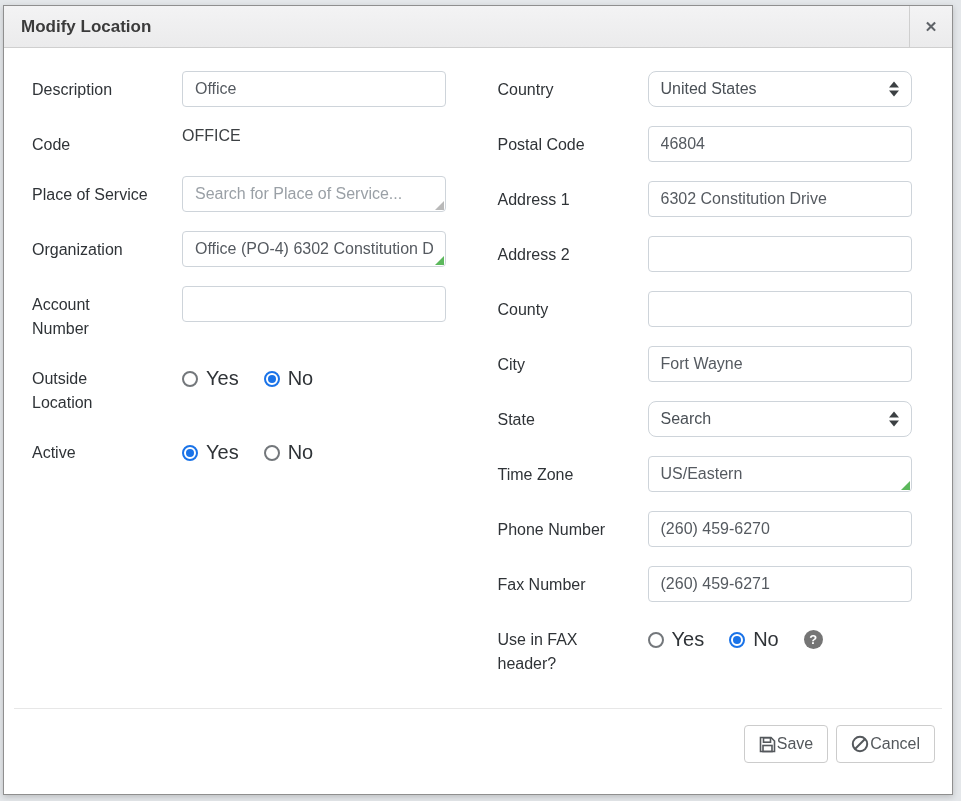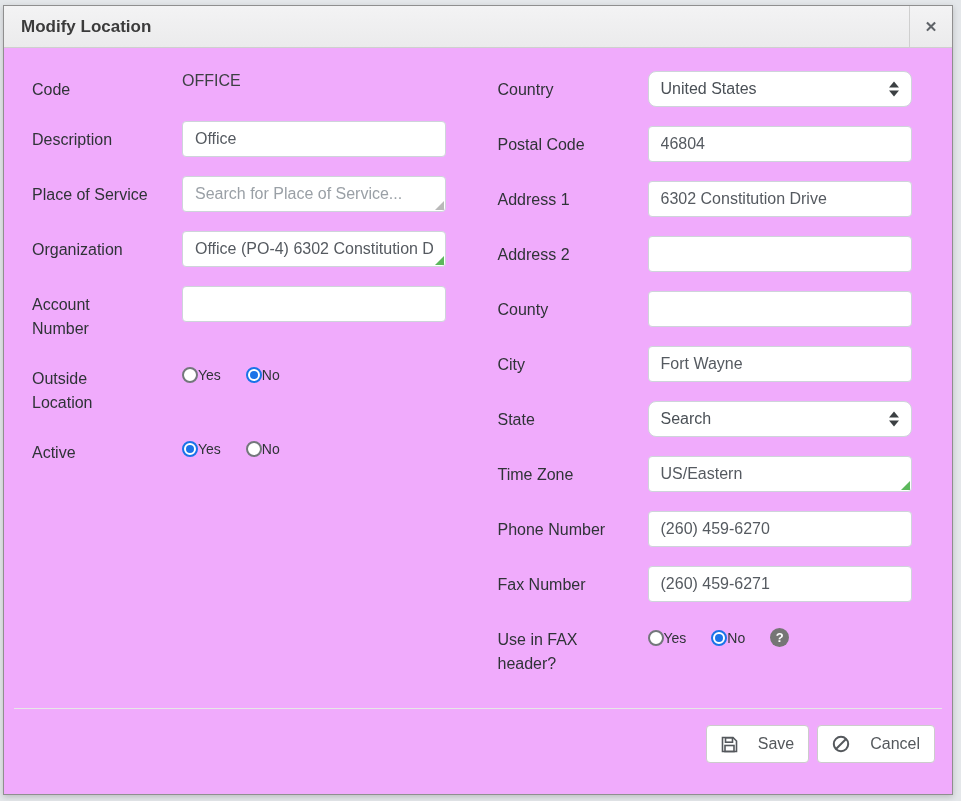--- a/index.html
+++ b/index.html
@@ -6,21 +6,21 @@
   html, body { width: 961px; height: 801px; }
   body {
     background: #e4e7ea;
     font-family: "Liberation Sans", sans-serif;
     overflow: hidden;
   }
   .modal {
     position: absolute;
     left: 3px; top: 5px;
     width: 950px; height: 790px;
-    background: #f0abfc;
+    background: #ffffff;
     border: 1px solid #8f8f8f;
     box-shadow: 0 2px 6px rgba(0,0,0,0.18);
     display: flex;
     flex-direction: column;
   }
   .modal-header {
     height: 42px;
     flex: 0 0 42px;
     background: linear-gradient(#f3f3f4, #ebebec);
     border-bottom: 1px solid #cfcfcf;
@@ -144,21 +144,21 @@
   }
   .radio.checked { border-color: #1a73e8; }
   .radio.checked::after {
     content: '';
     position: absolute;
     left: 2px; top: 2px;
     width: 8px; height: 8px;
     border-radius: 50%;
     background: #1a73e8;
   }
-  .radio-label { font-size: 14px; color: #2f3337; }
+  .radio-label { margin-left: 8px; font-size: 20px; color: #2f3337; }
   .help-icon {
     width: 19px; height: 19px;
     border-radius: 50%;
     background: #757575;
     color: #fff;
     font-size: 13px;
     font-weight: bold;
     display: flex;
     align-items: center;
     justify-content: center;
@@ -168,21 +168,21 @@
   .footer-divider { border-top: 1px solid #e7e7e7; margin: 0 10px; }
   .footer-buttons {
     display: flex;
     justify-content: flex-end;
     gap: 8px;
     padding: 16px 17px 0 0;
   }
   .btn {
     display: inline-flex;
     align-items: center;
-    gap: 20px;
+    gap: 1px;
     height: 38px;
     padding: 0 14px;
     background: #fff;
     border: 1px solid #ccc;
     border-radius: 4px;
     font-family: "Liberation Sans", sans-serif;
     font-size: 16px;
     color: #54585c;
     cursor: pointer;
   }
@@ -198,31 +198,31 @@
     <div class="close-btn">
       <span>✕</span>
     </div>
   </div>
 
   <div class="modal-body">
 
     <div class="col col-left">
 
       <div class="frow">
+        <div class="flabel">Description</div>
+        <div class="fcontrol">
+          <input class="tinput" type="text" value="Office" style="">
+        </div>
+      </div>
+
+      <div class="frow">
         <div class="flabel">Code</div>
         <div class="fcontrol">
             <div class="static-value">OFFICE</div>
           </div>
-      </div>
-
-      <div class="frow">
-        <div class="flabel">Description</div>
-        <div class="fcontrol">
-          <input class="tinput" type="text" value="Office" style="">
-        </div>
       </div>
 
       <div class="frow">
         <div class="flabel">Place of Service</div>
         <div class="fcontrol">
           <input class="tinput" type="text" placeholder="Search for Place of Service..." style="">
           <span class="corner"></span>
         </div>
       </div>
 

